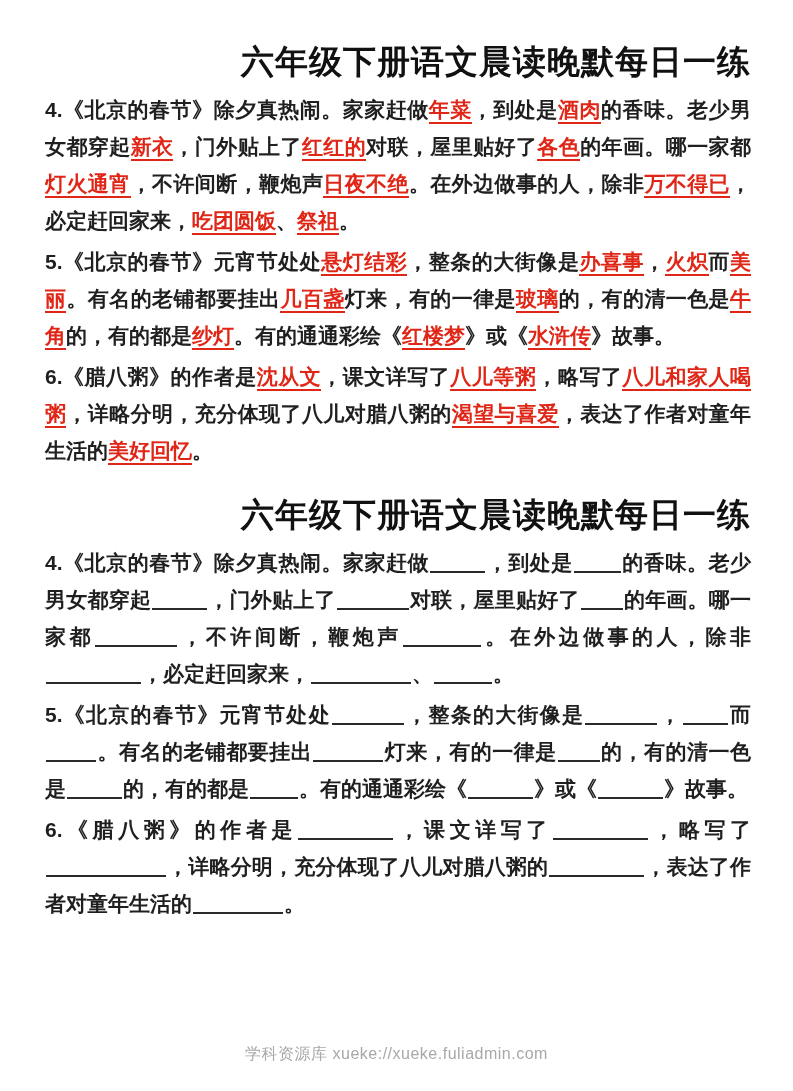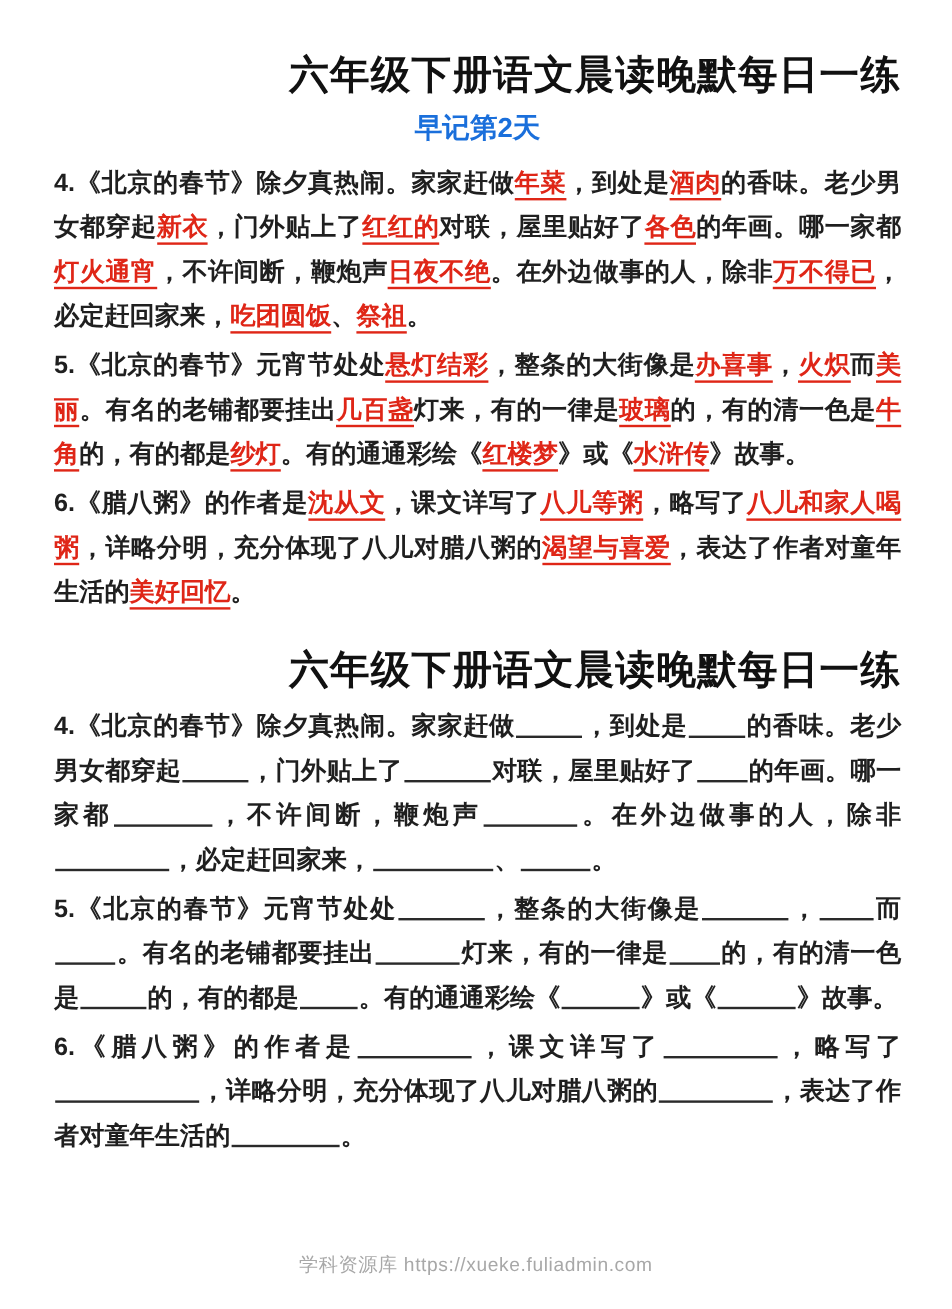--- a/index.html
+++ b/index.html
@@ -56,32 +56,31 @@
     letter-spacing:0.5px;
   }
 </style>
 </head>
 <body>
 
 <div class="page" data-name="worksheet-page">
 
   <section data-name="morning-section">
     <h1 class="doc-title" data-name="page-title-morning">六年级下册语文晨读晚默每日一练</h1>
-    <h2 class="doc-subtitle" data-name="section-subtitle-morning">早记第2天</h2>
     <div data-name="morning-paragraphs">
         <p class="para" data-name="paragraph"><span class="seg-text" data-name="text-run">4.《北京的春节》除夕真热闹。家家赶做</span><span class="seg-answer" data-name="answer-text">年菜</span><span class="seg-text" data-name="text-run">，到处是</span><span class="seg-answer" data-name="answer-text">酒肉</span><span class="seg-text" data-name="text-run">的香味。老少男女都穿起</span><span class="seg-answer" data-name="answer-text">新衣</span><span class="seg-text" data-name="text-run">，门外贴上了</span><span class="seg-answer" data-name="answer-text">红红的</span><span class="seg-text" data-name="text-run">对联，屋里贴好了</span><span class="seg-answer" data-name="answer-text">各色</span><span class="seg-text" data-name="text-run">的年画。哪一家都</span><span class="seg-answer" data-name="answer-text">灯火通宵</span><span class="seg-text" data-name="text-run">，不许间断，鞭炮声</span><span class="seg-answer" data-name="answer-text">日夜不绝</span><span class="seg-text" data-name="text-run">。在外边做事的人，除非</span><span class="seg-answer" data-name="answer-text">万不得已</span><span class="seg-text" data-name="text-run">，必定赶回家来，</span><span class="seg-answer" data-name="answer-text">吃团圆饭</span><span class="seg-text" data-name="text-run">、</span><span class="seg-answer" data-name="answer-text">祭祖</span><span class="seg-text" data-name="text-run">。</span></p>
         <p class="para" data-name="paragraph"><span class="seg-text" data-name="text-run">5.《北京的春节》元宵节处处</span><span class="seg-answer" data-name="answer-text">悬灯结彩</span><span class="seg-text" data-name="text-run">，整条的大街像是</span><span class="seg-answer" data-name="answer-text">办喜事</span><span class="seg-text" data-name="text-run">，</span><span class="seg-answer" data-name="answer-text">火炽</span><span class="seg-text" data-name="text-run">而</span><span class="seg-answer" data-name="answer-text">美丽</span><span class="seg-text" data-name="text-run">。有名的老铺都要挂出</span><span class="seg-answer" data-name="answer-text">几百盏</span><span class="seg-text" data-name="text-run">灯来，有的一律是</span><span class="seg-answer" data-name="answer-text">玻璃</span><span class="seg-text" data-name="text-run">的，有的清一色是</span><span class="seg-answer" data-name="answer-text">牛角</span><span class="seg-text" data-name="text-run">的，有的都是</span><span class="seg-answer" data-name="answer-text">纱灯</span><span class="seg-text" data-name="text-run">。有的通通彩绘《</span><span class="seg-answer" data-name="answer-text">红楼梦</span><span class="seg-text" data-name="text-run">》或《</span><span class="seg-answer" data-name="answer-text">水浒传</span><span class="seg-text" data-name="text-run">》故事。</span></p>
         <p class="para" data-name="paragraph"><span class="seg-text" data-name="text-run">6.《腊八粥》的作者是</span><span class="seg-answer" data-name="answer-text">沈从文</span><span class="seg-text" data-name="text-run">，课文详写了</span><span class="seg-answer" data-name="answer-text">八儿等粥</span><span class="seg-text" data-name="text-run">，略写了</span><span class="seg-answer" data-name="answer-text">八儿和家人喝粥</span><span class="seg-text" data-name="text-run">，详略分明，充分体现了八儿对腊八粥的</span><span class="seg-answer" data-name="answer-text">渴望与喜爱</span><span class="seg-text" data-name="text-run">，表达了作者对童年生活的</span><span class="seg-answer" data-name="answer-text">美好回忆</span><span class="seg-text" data-name="text-run">。</span></p>
       </div>
   </section>
 
   <section data-name="evening-section">
     <h1 class="doc-title" data-name="page-title-evening">六年级下册语文晨读晚默每日一练</h1>
     <div data-name="evening-paragraphs">
         <p class="para" data-name="paragraph"><span class="seg-text" data-name="text-run">4.《北京的春节》除夕真热闹。家家赶做</span><span class="seg-blank" data-name="blank-line" style="width: 55px;"></span><span class="seg-text" data-name="text-run">，到处是</span><span class="seg-blank" data-name="blank-line" style="width: 47px;"></span><span class="seg-text" data-name="text-run">的香味。老少男女都穿起</span><span class="seg-blank" data-name="blank-line" style="width: 55px;"></span><span class="seg-text" data-name="text-run">，门外贴上了</span><span class="seg-blank" data-name="blank-line" style="width: 72px;"></span><span class="seg-text" data-name="text-run">对联，屋里贴好了</span><span class="seg-blank" data-name="blank-line" style="width: 42px;"></span><span class="seg-text" data-name="text-run">的年画。哪一家都</span><span class="seg-blank" data-name="blank-line" style="width: 82px;"></span><span class="seg-text" data-name="text-run">，不许间断，鞭炮声</span><span class="seg-blank" data-name="blank-line" style="width: 78px;"></span><span class="seg-text" data-name="text-run">。在外边做事的人，除非</span><span class="seg-blank" data-name="blank-line" style="width: 95px;"></span><span class="seg-text" data-name="text-run">，必定赶回家来，</span><span class="seg-blank" data-name="blank-line" style="width: 100px;"></span><span class="seg-text" data-name="text-run">、</span><span class="seg-blank" data-name="blank-line" style="width: 58px;"></span><span class="seg-text" data-name="text-run">。</span></p>
         <p class="para" data-name="paragraph"><span class="seg-text" data-name="text-run">5.《北京的春节》元宵节处处</span><span class="seg-blank" data-name="blank-line" style="width: 72px;"></span><span class="seg-text" data-name="text-run">，整条的大街像是</span><span class="seg-blank" data-name="blank-line" style="width: 72px;"></span><span class="seg-text" data-name="text-run">，</span><span class="seg-blank" data-name="blank-line" style="width: 45px;"></span><span class="seg-text" data-name="text-run">而</span><span class="seg-blank" data-name="blank-line" style="width: 50px;"></span><span class="seg-text" data-name="text-run">。有名的老铺都要挂出</span><span class="seg-blank" data-name="blank-line" style="width: 70px;"></span><span class="seg-text" data-name="text-run">灯来，有的一律是</span><span class="seg-blank" data-name="blank-line" style="width: 42px;"></span><span class="seg-text" data-name="text-run">的，有的清一色是</span><span class="seg-blank" data-name="blank-line" style="width: 55px;"></span><span class="seg-text" data-name="text-run">的，有的都是</span><span class="seg-blank" data-name="blank-line" style="width: 48px;"></span><span class="seg-text" data-name="text-run">。有的通通彩绘《</span><span class="seg-blank" data-name="blank-line" style="width: 65px;"></span><span class="seg-text" data-name="text-run">》或《</span><span class="seg-blank" data-name="blank-line" style="width: 65px;"></span><span class="seg-text" data-name="text-run">》故事。</span></p>
         <p class="para" data-name="paragraph"><span class="seg-text" data-name="text-run">6.《腊八粥》的作者是</span><span class="seg-blank" data-name="blank-line" style="width: 95px;"></span><span class="seg-text" data-name="text-run">，课文详写了</span><span class="seg-blank" data-name="blank-line" style="width: 95px;"></span><span class="seg-text" data-name="text-run">，略写了</span><span class="seg-blank" data-name="blank-line" style="width: 120px;"></span><span class="seg-text" data-name="text-run">，详略分明，充分体现了八儿对腊八粥的</span><span class="seg-blank" data-name="blank-line" style="width: 95px;"></span><span class="seg-text" data-name="text-run">，表达了作者对童年生活的</span><span class="seg-blank" data-name="blank-line" style="width: 90px;"></span><span class="seg-text" data-name="text-run">。</span></p>
       </div>
   </section>
 
 </div>
 
-<div class="footer" data-name="footer-watermark">学科资源库 https://xueke.fuliadmin.com</div>
+<div class="footer" data-name="footer-watermark">学科资源库 xueke://xueke.fuliadmin.com</div>
 
 </body></html>

